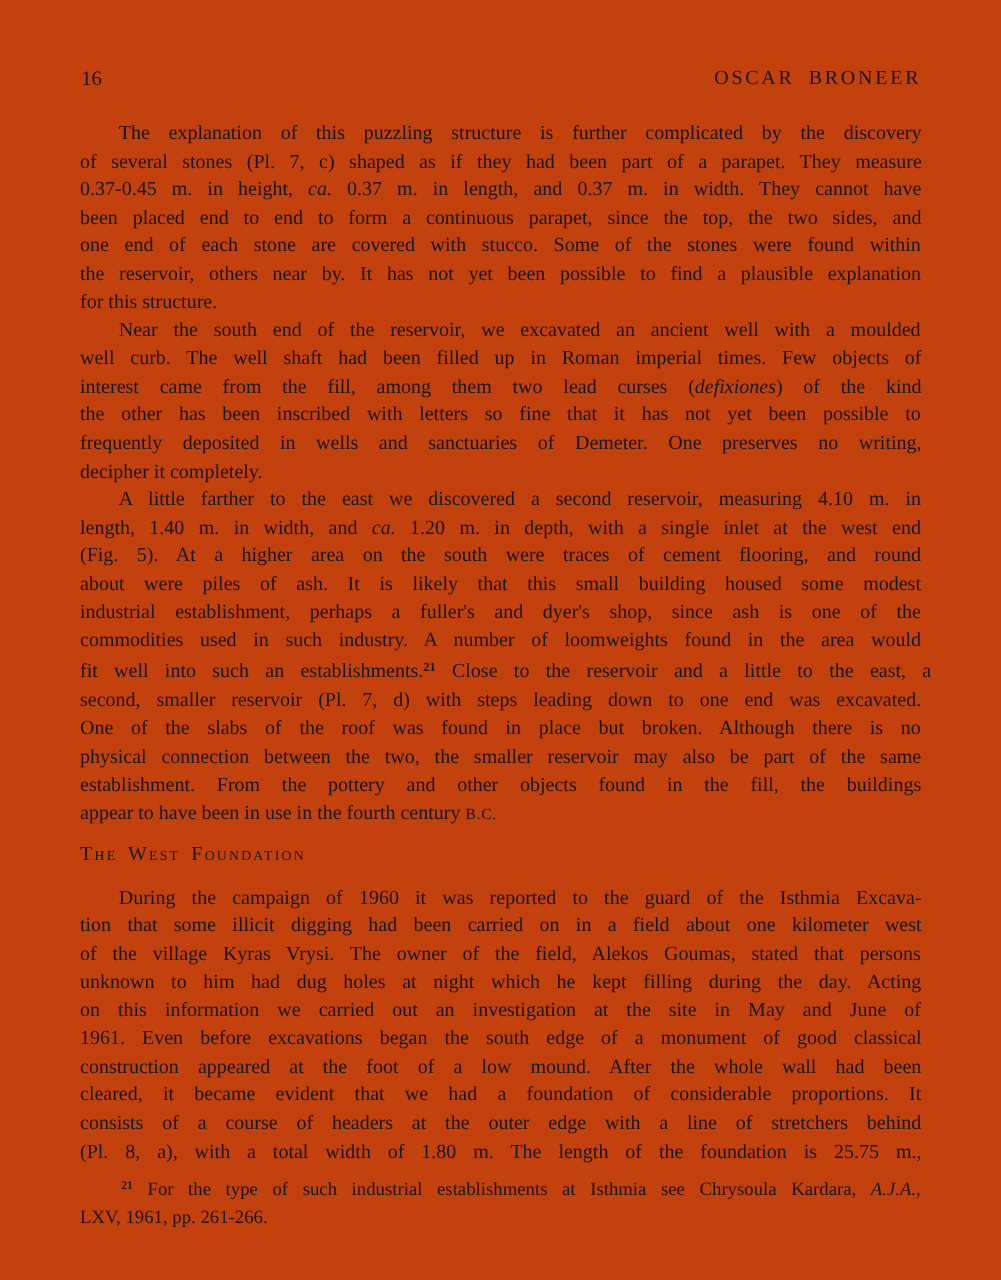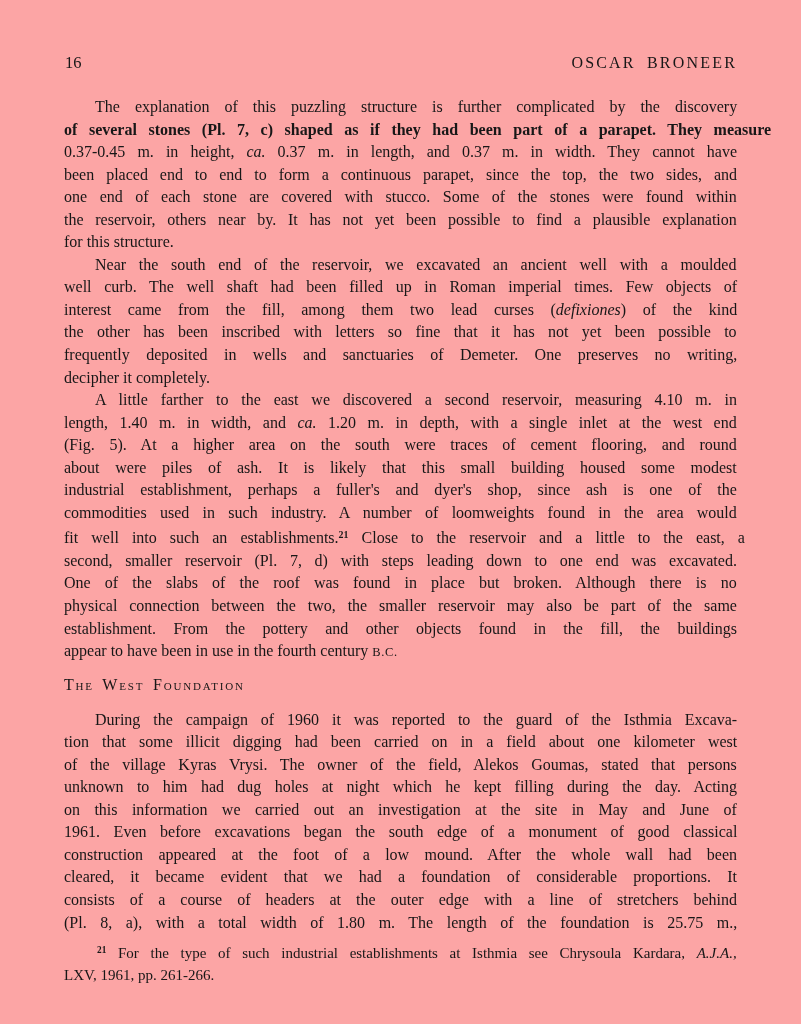--- a/index.html
+++ b/index.html
@@ -4,21 +4,21 @@
 <style>
   html, body {
     margin: 0;
     padding: 0;
     background: #ffffff;
   }
   .page {
     position: relative;
     width: 801px;
     height: 1024px;
-    background: #fca5a5;
+    background: #c2410c;
     font-family: "Liberation Serif", "DejaVu Serif", serif;
     color: #171717;
     overflow: hidden;
   }
   .header {
     position: absolute;
     top: 53px;
     left: 64px;
     right: 64px;
     height: 22px;
@@ -83,33 +83,33 @@
 </head>
 <body>
 
 <div class="page">
   <div class="header">
     <span class="page-number">16</span>
     <div class="running-head">OSCAR BRONEER</div>
   </div>
   <div class="body-col">
       <div class="line indent" style="display: block; word-spacing: 11px;"><span>The explanation of this puzzling structure is further complicated by the discovery</span></div>
-      <div class="line" style="display: block; word-spacing: 7.59px; font-weight: bold;"><span>of several stones (Pl. 7, c) shaped as if they had been part of a parapet. They measure</span></div>
+      <div class="line" style="display: block; word-spacing: 7.59px;"><span>of several stones (Pl. 7, c) shaped as if they had been part of a parapet. They measure</span></div>
       <div class="line" style="display: block; word-spacing: 8.06px;"><span>0.37-0.45 m. in height, </span><span class="italic">ca.</span><span> 0.37 m. in length, and 0.37 m. in width. They cannot have</span></div>
       <div class="line" style="display: block; word-spacing: 7.94px;"><span>been placed end to end to form a continuous parapet, since the top, the two sides, and</span></div>
       <div class="line" style="display: block; word-spacing: 8.53px;"><span>one end of each stone are covered with stucco. Some of the stones were found within</span></div>
       <div class="line" style="display: block; word-spacing: 7.73px;"><span>the reservoir, others near by. It has not yet been possible to find a plausible explanation</span></div>
       <div class="line" style="display: block;"><span>for this structure.</span></div>
       <div class="line indent" style="display: block; word-spacing: 8.64px;"><span>Near the south end of the reservoir, we excavated an ancient well with a moulded</span></div>
       <div class="line" style="display: block; word-spacing: 8.67px;"><span>well curb. The well shaft had been filled up in Roman imperial times. Few objects of</span></div>
       <div class="line" style="display: block; word-spacing: 12.62px;"><span>interest came from the fill, among them two lead curses (</span><span class="italic">defixiones</span><span>) of the kind</span></div>
       <div class="line" style="display: block; word-spacing: 9.38px;"><span>the other has been inscribed with letters so fine that it has not yet been possible to</span></div>
       <div class="line" style="display: block; word-spacing: 12.45px;"><span>frequently deposited in wells and sanctuaries of Demeter. One preserves no writing,</span></div>
       <div class="line" style="display: block;"><span>decipher it completely.</span></div>
-      <div class="line indent" style="display: block; word-spacing: 8.79px; text-align: center;"><span>A little farther to the east we discovered a second reservoir, measuring 4.10 m. in</span></div>
+      <div class="line indent" style="display: block; word-spacing: 8.79px;"><span>A little farther to the east we discovered a second reservoir, measuring 4.10 m. in</span></div>
       <div class="line" style="display: block; word-spacing: 7.5px;"><span>length, 1.40 m. in width, and </span><span class="italic">ca.</span><span> 1.20 m. in depth, with a single inlet at the west end</span></div>
       <div class="line" style="display: block; word-spacing: 10.73px;"><span>(Fig. 5). At a higher area on the south were traces of cement flooring, and round</span></div>
       <div class="line" style="display: block; word-spacing: 11.71px;"><span>about were piles of ash. It is likely that this small building housed some modest</span></div>
       <div class="line" style="display: block; word-spacing: 11.69px;"><span>industrial establishment, perhaps a fuller's and dyer's shop, since ash is one of the</span></div>
       <div class="line" style="display: block; word-spacing: 9.31px;"><span>commodities used in such industry. A number of loomweights found in the area would</span></div>
       <div class="line" style="display: block; word-spacing: 9.06px;"><span>fit well into such an establishments.</span><span class="sup">21</span><span> Close to the reservoir and a little to the east, a</span></div>
       <div class="line" style="display: block; word-spacing: 8.71px;"><span>second, smaller reservoir (Pl. 7, d) with steps leading down to one end was excavated.</span></div>
       <div class="line" style="display: block; word-spacing: 10.13px;"><span>One of the slabs of the roof was found in place but broken. Although there is no</span></div>
       <div class="line" style="display: block; word-spacing: 7.86px;"><span>physical connection between the two, the smaller reservoir may also be part of the same</span></div>
       <div class="line" style="display: block; word-spacing: 13.42px;"><span>establishment. From the pottery and other objects found in the fill, the buildings</span></div>

